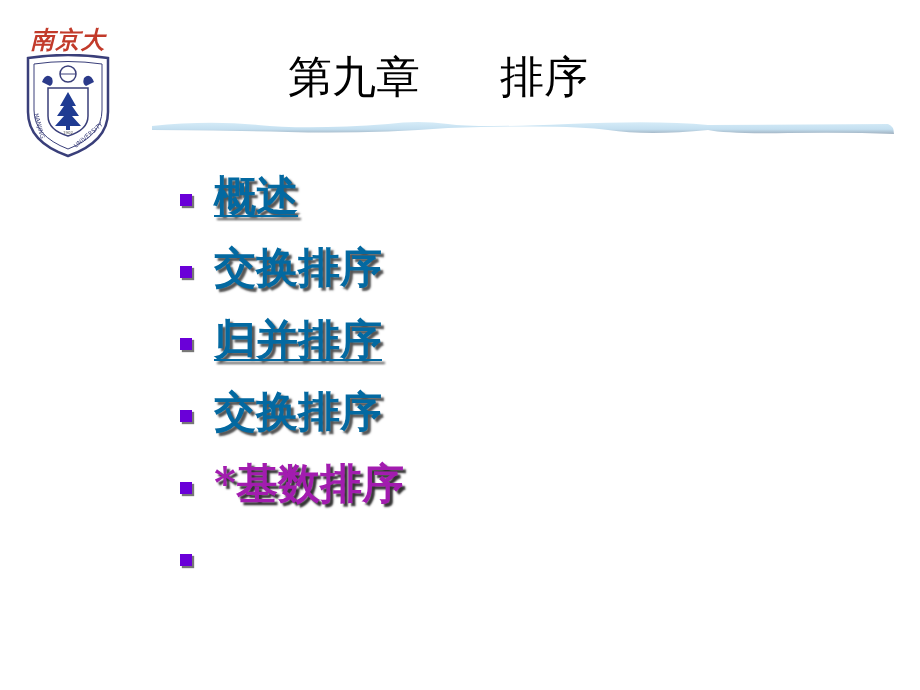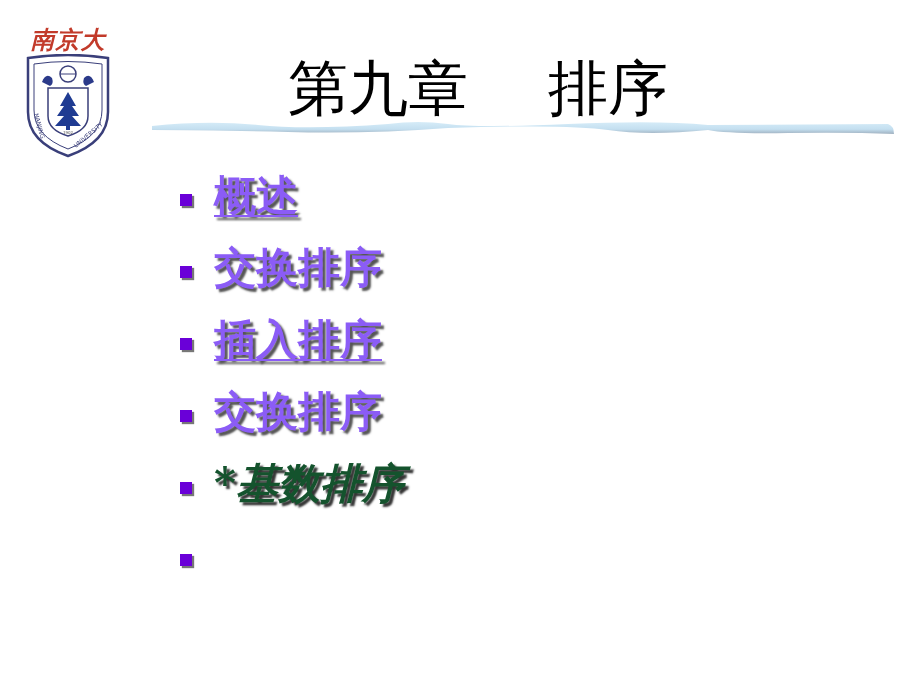--- a/index.html
+++ b/index.html
@@ -10,40 +10,40 @@
   .logo {
     position: absolute; left: 18px; top: 18px; width: 100px; height: 142px;
   }
   .logo-text {
     position: absolute; left: 2px; top: 6px; width: 96px; text-align: center;
     font-family: "DejaVu Serif", serif; font-style: italic; font-weight: bold;
     font-size: 24px; color: #c23a2a; letter-spacing: 1px;
   }
   .logo svg { position: absolute; left: 6px; top: 36px; }
   .title {
-    position: absolute; left: 288px; top: 44px; height: 90px; line-height: 90px;
-    font-size: 60px; color: #000; white-space: nowrap;
+    position: absolute; left: 288px; top: 32px; height: 90px; line-height: 90px;
+    font-size: 44px; color: #000; white-space: nowrap;
     font-family: Liberation Sans, sans-serif;
   }
   .title .gap { display: inline-block; width: 80px; }
   .divider { position: absolute; left: 148px; top: 118px; }
   .list { position: absolute; left: 180px; top: 160px; margin: 0; padding: 0; list-style: none; }
   .item {
     height: 72px; display: flex; align-items: center; white-space: nowrap;
   }
   .bullet {
     width: 12px; height: 12px; background: #6a00d8; margin-right: 22px;
     box-shadow: 2px 2px 1px #777; margin-top: 8px;
   }
   .label {
     font-size: 42px; font-weight: bold; font-family: "DejaVu Serif", serif;
     text-shadow: 3px 3px 2px #555;
   }
-  .red { color: #8b5cf6; }
-  .gray { color: #14532d; text-shadow: 3px 3px 2px #333; font-style: italic; }
+  .red { color: #0369a1; }
+  .gray { color: #a21caf; text-shadow: 3px 3px 2px #333; }
   .underline { text-decoration: underline; text-decoration-thickness: 2px; text-underline-offset: 5px; }
 </style>
 </head>
 <body>
 
 <div class="logo">
   <div class="logo-text">南京大学</div>
   <svg width="88" height="104" viewBox="0 0 88 104">
     <path d="M4 4 Q44 -2 84 4 L84 58 Q84 88 44 102 Q4 88 4 58 Z" fill="#fff" stroke="#3a3f7a" stroke-width="2.5"></path>
     <path d="M10 10 Q44 5 78 10 L78 56 Q78 82 44 95 Q10 82 10 56 Z" fill="none" stroke="#3a3f7a" stroke-width="1"></path>
@@ -79,21 +79,21 @@
   <li class="item">
     <span class="bullet"></span>
     <span class="label red underline">概述</span>
   </li>
   <li class="item">
     <span class="bullet"></span>
     <span class="label red">交换排序</span>
   </li>
   <li class="item">
     <span class="bullet"></span>
-    <span class="label red underline">插入排序</span>
+    <span class="label red underline">归并排序</span>
   </li>
   <li class="item">
     <span class="bullet"></span>
     <span class="label red">交换排序</span>
   </li>
   <li class="item">
     <span class="bullet"></span>
     <span class="label gray">*基数排序</span>
   </li>
   <li class="item">

